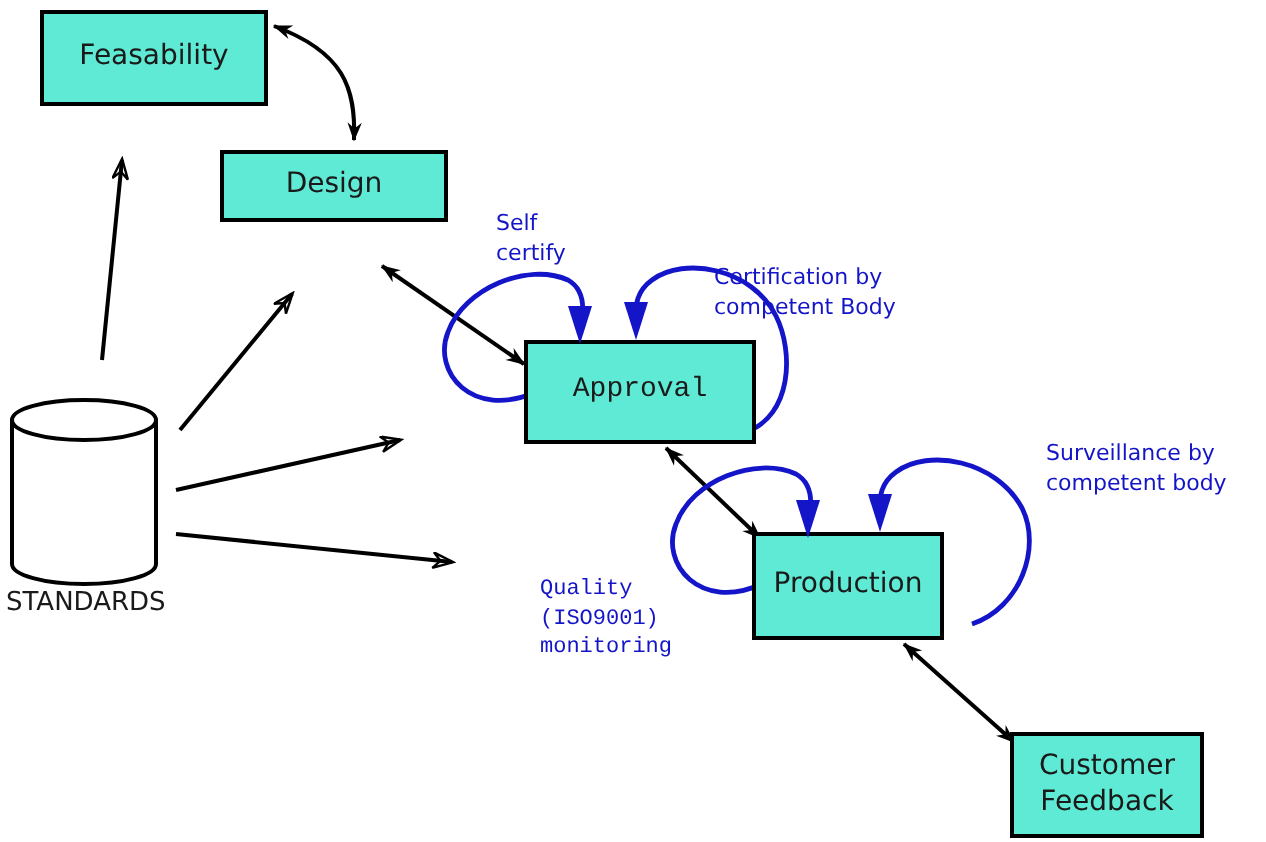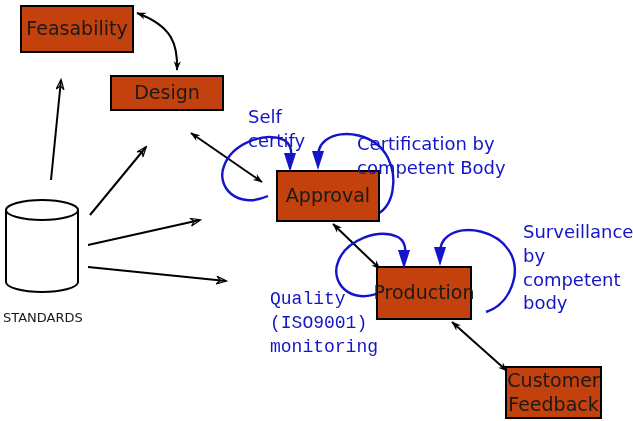--- a/index.html
+++ b/index.html
@@ -12,27 +12,27 @@
     width: 633px;
     height: 421px;
     background: #ffffff;
     overflow: hidden;
     font-family: "DejaVu Sans", sans-serif;
   }
   .node-box {
     position: absolute;
     box-sizing: border-box;
     border: 2px solid #000000;
-    background: #c2410c;
+    background: #5eead4;
     display: flex;
     align-items: center;
     justify-content: center;
     text-align: center;
     color: #1a1a1a;
-    font-size: 19px;
+    font-size: 14px;
     line-height: 1.25;
     z-index: 3;
   }
   .node-box .node-label {
     display: block;
     white-space: pre-line;
   }
   .cyl {
     position: absolute;
     z-index: 3;
@@ -40,21 +40,21 @@
   .cyl-caption {
     position: absolute;
     color: #1a1a1a;
     font-size: 13px;
     white-space: nowrap;
     z-index: 3;
   }
   .annot {
     position: absolute;
     color: #1414c8;
-    font-size: 18px;
+    font-size: 11px;
     line-height: 1.32;
     white-space: pre-line;
     z-index: 4;
   }
   svg.layer {
     position: absolute;
     left: 0;
     top: 0;
     width: 633px;
     height: 421px;
@@ -141,42 +141,42 @@
   </svg>
 
   <div class="node-box" style="left:20px; top:5px; width:114px; height:48px;">
     <span class="node-label">Feasability</span>
   </div>
 
   <div class="node-box" style="left:110px; top:75px; width:114px; height:36px;">
     <span class="node-label">Design</span>
   </div>
 
-  <div class="node-box" style="left:276px; top:170px; width:104px; height:52px;">
+  <div class="node-box" style="left:262px; top:170px; width:116px; height:52px;font-family:Liberation Mono, monospace;">
     <span class="node-label">Approval</span>
   </div>
 
   <div class="node-box" style="left:376px; top:266px; width:96px; height:54px;">
     <span class="node-label">Production</span>
   </div>
 
   <div class="node-box" style="left:505px; top:366px; width:97px; height:53px;">
     <span class="node-label">Customer
 Feedback</span>
   </div>
 
   <div class="cyl" style="left:3px; top:198px; width:80px; height:96px;">
     <svg width="80" height="96" viewBox="0 0 80 96">
       <path d="M3,12 L3,84" fill="none" stroke="#000000" stroke-width="2"></path>
       <path d="M75,12 L75,84" fill="none" stroke="#000000" stroke-width="2"></path>
       <ellipse cx="39" cy="12" rx="36" ry="10" fill="#ffffff" stroke="#000000" stroke-width="2"></ellipse>
       <path d="M3,84 C3,89.5 19,94 39,94 C59,94 75,89.5 75,84" fill="none" stroke="#000000" stroke-width="2"></path>
     </svg>
   </div>
-  <div class="cyl-caption" style="left:3px; top:310px;">STANDARDS</div>
+  <div class="cyl-caption" style="left:3px; top:294px;">STANDARDS</div>
 
   <div class="annot" style="left:248px; top:105px;">Self
 certify</div>
 
   <div class="annot" style="left:357px; top:104px;margin-top:28px;">Certification by
 competent Body</div>
 
   <div class="annot" style="left:523px; top:220px;">Surveillance by
 competent body</div>
 

